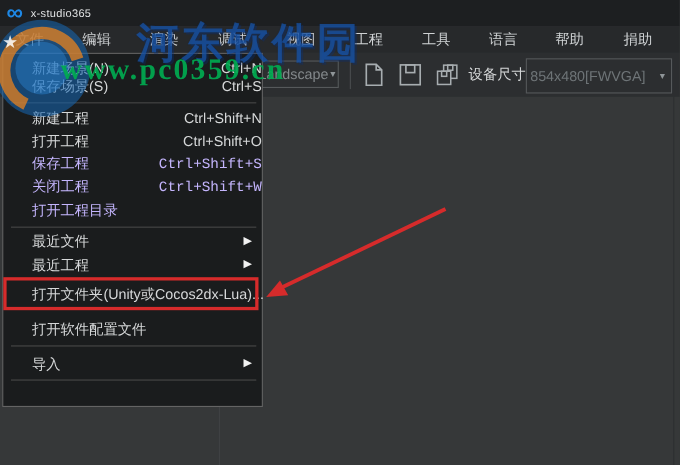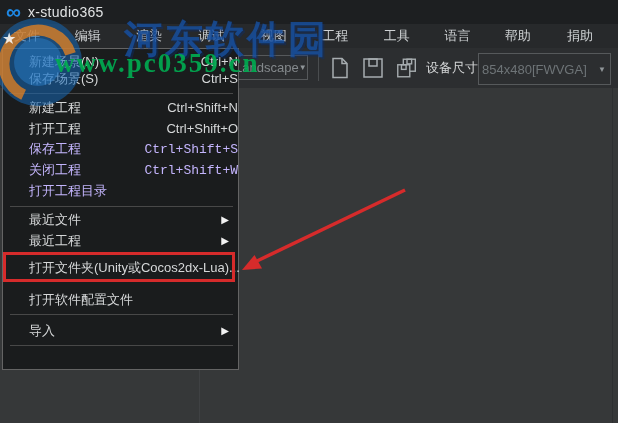--- a/index.html
+++ b/index.html
@@ -7,21 +7,21 @@
     width:618px;height:423px;position:relative;overflow:hidden;
     background:#363839;
     font-family:"Liberation Sans","DejaVu Sans",sans-serif;
     -webkit-font-smoothing:antialiased;
   }
   .abs{position:absolute;}
 
   
   .titlebar{left:0;top:0;width:618px;height:24px;background:#1d1f21;display:flex;align-items:center;}
   .app-logo{font-size:21px;font-weight:bold;color:#1e88e5;margin:0 7px 0 6px;line-height:20px;}
-  .app-title{font-size:14px;color:#e0e2e3;letter-spacing:.3px;}
+  .app-title{font-size:10px;color:#e0e2e3;letter-spacing:.3px;}
 
   .menubar{left:0;top:24px;width:618px;height:24px;background:#27292b;display:flex;align-items:center;padding-left:3px;box-sizing:border-box;}
   .mb-item{font-size:13px;color:#cfd2d4;padding:0 11px;height:24px;line-height:24px;cursor:default;}
 
   .toolbar{left:0;top:48px;width:618px;height:40px;background:#2c2e30;}
   .combo{box-sizing:border-box;border:1px solid #56595b;background:#2c2e30;display:flex;align-items:center;font-size:13px;}
   .combo .arrow{margin-left:auto;font-size:8px;color:#8f9598;padding-right:4px;}
   .orient-combo{left:226px;top:55px;width:82px;height:25px;color:#84898c;padding-left:8px;}
   .tb-sep{left:318px;top:54px;width:1px;height:27px;background:#4a4d4f;}
   .tb-icon{top:56px;width:24px;height:24px;display:flex;align-items:center;justify-content:center;}

